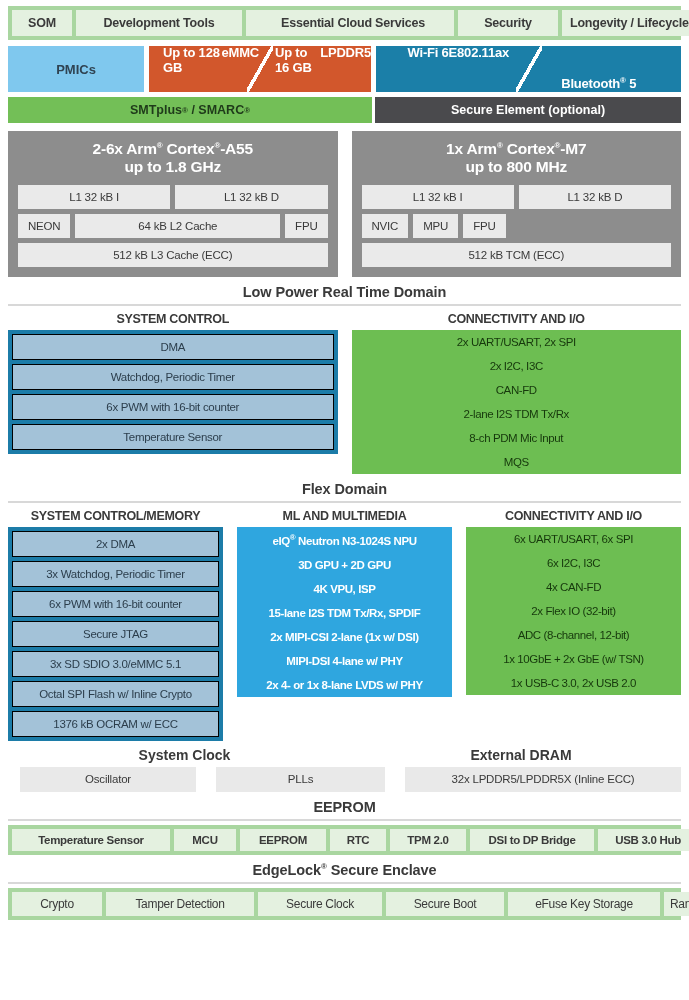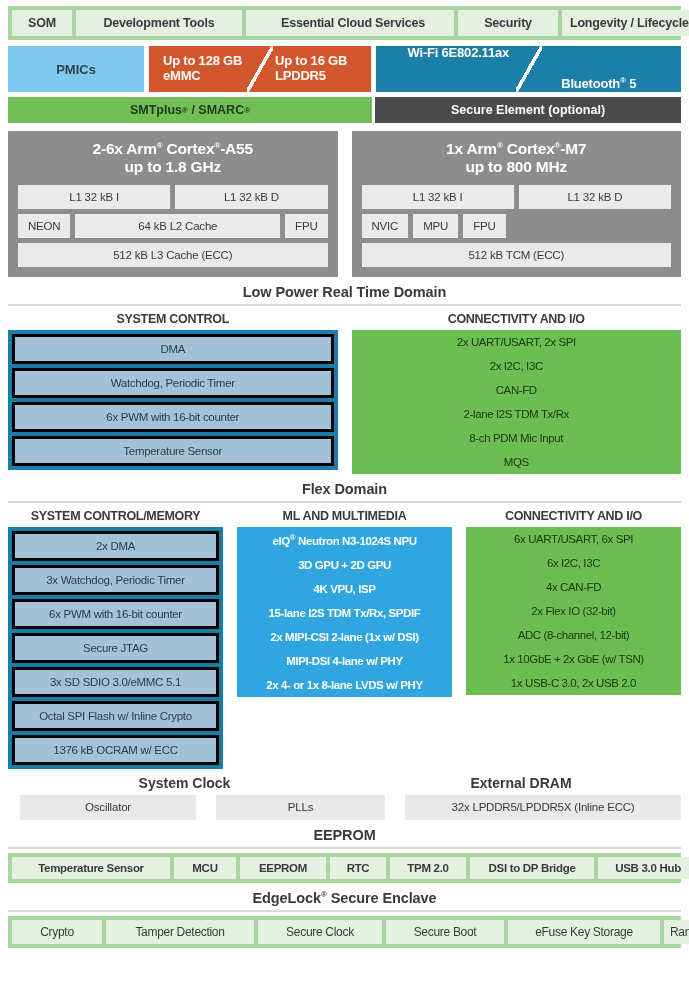--- a/index.html
+++ b/index.html
@@ -33,21 +33,21 @@
   .band2{margin:6px 8px 0 8px;display:flex;gap:5px;height:46px;}
   .pmic{
     flex:0 0 136px;background:#7FC8EE;color:#2F4352;
     font-weight:bold;font-size:13px;
     display:flex;align-items:center;justify-content:center;
   }
   .mem-group{
     flex:0 0 222px;background:#D2572C;position:relative;display:flex;color:#fff;
   }
   .mem-half{
-    flex:1;display:flex;flex-direction:column;justify-content:center;
+    flex:1;display:flex;flex-direction:row;justify-content:center;
     font-weight:bold;font-size:13px;line-height:1.12;padding-left:14px;
     letter-spacing:-0.2px;
   }
   .mem-half.right{padding-left:16px;}
   .slash{
     position:absolute;top:0;bottom:0;left:50%;width:26px;margin-left:-13px;
     background:linear-gradient(to bottom right,
       transparent 0 46%, #ffffff 46% 54%, transparent 54% 100%);
     transform:skewX(0deg);
     pointer-events:none;
@@ -102,21 +102,21 @@
   
   .cols{margin:6px 8px 0 8px;display:flex;gap:14px;align-items:flex-start;}
   .col{flex:1;min-width:0;}
   .col-head{
     text-align:center;font-weight:bold;font-size:12.5px;color:#3A3A3A;
     margin-bottom:4px;letter-spacing:-0.3px;white-space:nowrap;
   }
   
   .grp-blue{background:#1C7CA8;padding:4px;display:flex;flex-direction:column;gap:4px;}
   .grp-blue .item{
-    background:#A3C2D8;color:#2C3E4C;border:3px solid #000000;
+    background:#A3C2D8;color:#2C3E4C;border:1px solid #000000;
     font-size:11.5px;text-align:center;padding:6px 2px;white-space:nowrap;
     letter-spacing:-0.3px;
   }
   
   .grp-green{background:#8FC98A;padding:4px;display:flex;flex-direction:column;gap:4px;}
   .grp-green .item{
     background:#D7EAD2;color:#2E4428;
     font-size:11.5px;text-align:center;padding:7px 2px;white-space:nowrap;
     letter-spacing:-0.3px;
   }

